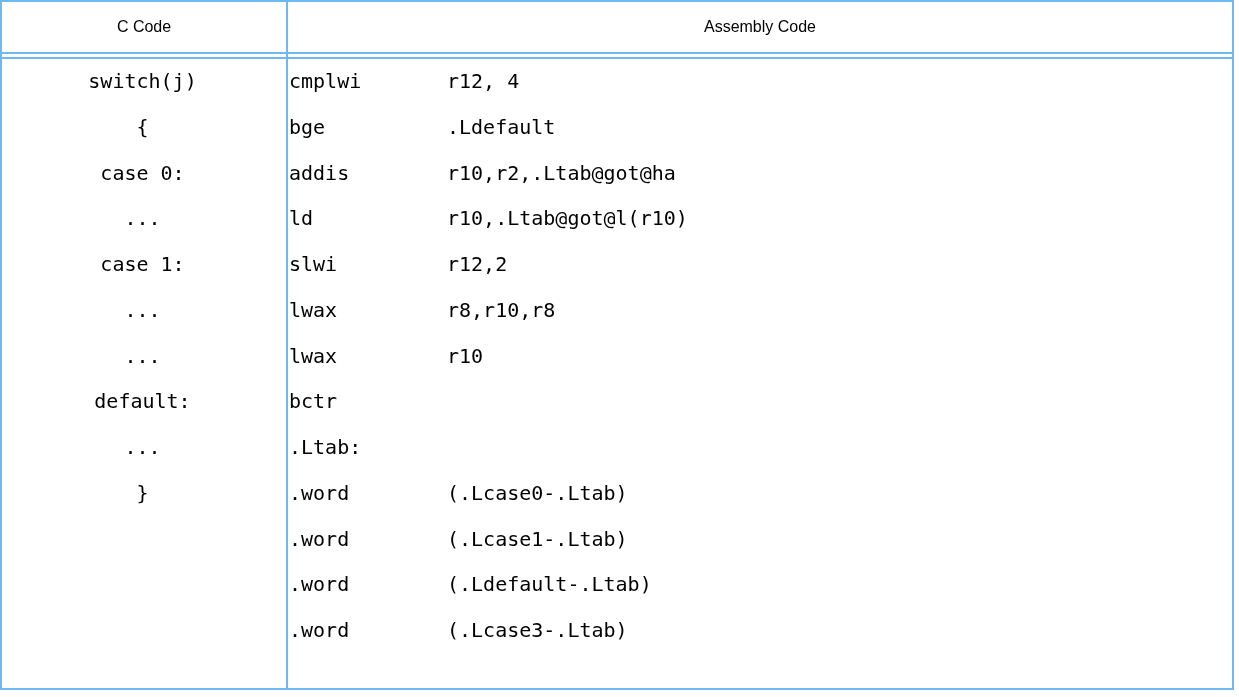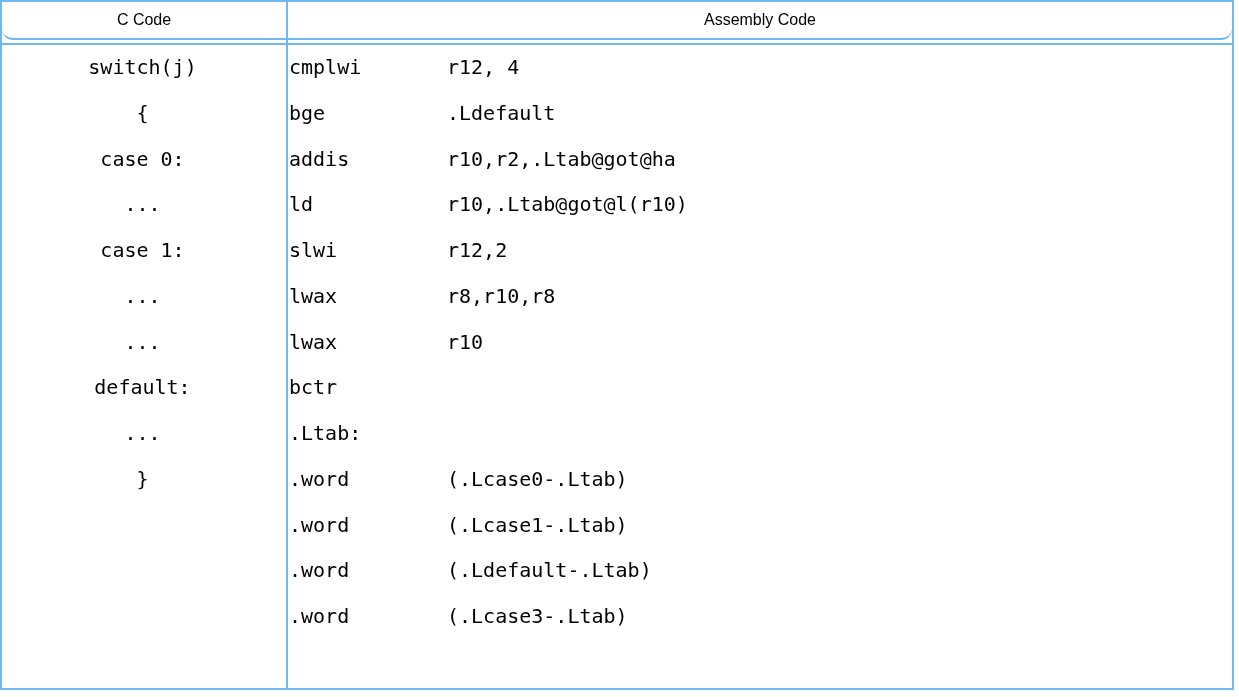--- a/index.html
+++ b/index.html
@@ -18,23 +18,22 @@
     border: 2px solid var(--border-color);
     background: #ffffff;
   }
   
   .col-divider {
     position: absolute; left: 284px; top: 0; bottom: 0;
     width: 2px; background: var(--border-color);
   }
   .header-row {
     display: flex;
-    height: 38px;
+    height: 52px;
     border-bottom: 2px solid var(--border-color);
-    border-radius: 11px;
   }
   .header-cell {
     display: flex; align-items: center; justify-content: center;
     font-size: 16px;
     font-family: "Liberation Sans", sans-serif;
   }
   .header-cell.c-col { width: 284px; }
   .header-cell.asm-col { flex: 1; margin-left: 2px; }
   .header-gap { height: 3px; background: #ffffff; }
   .header-rule { height: 2px; background: var(--border-color); }

